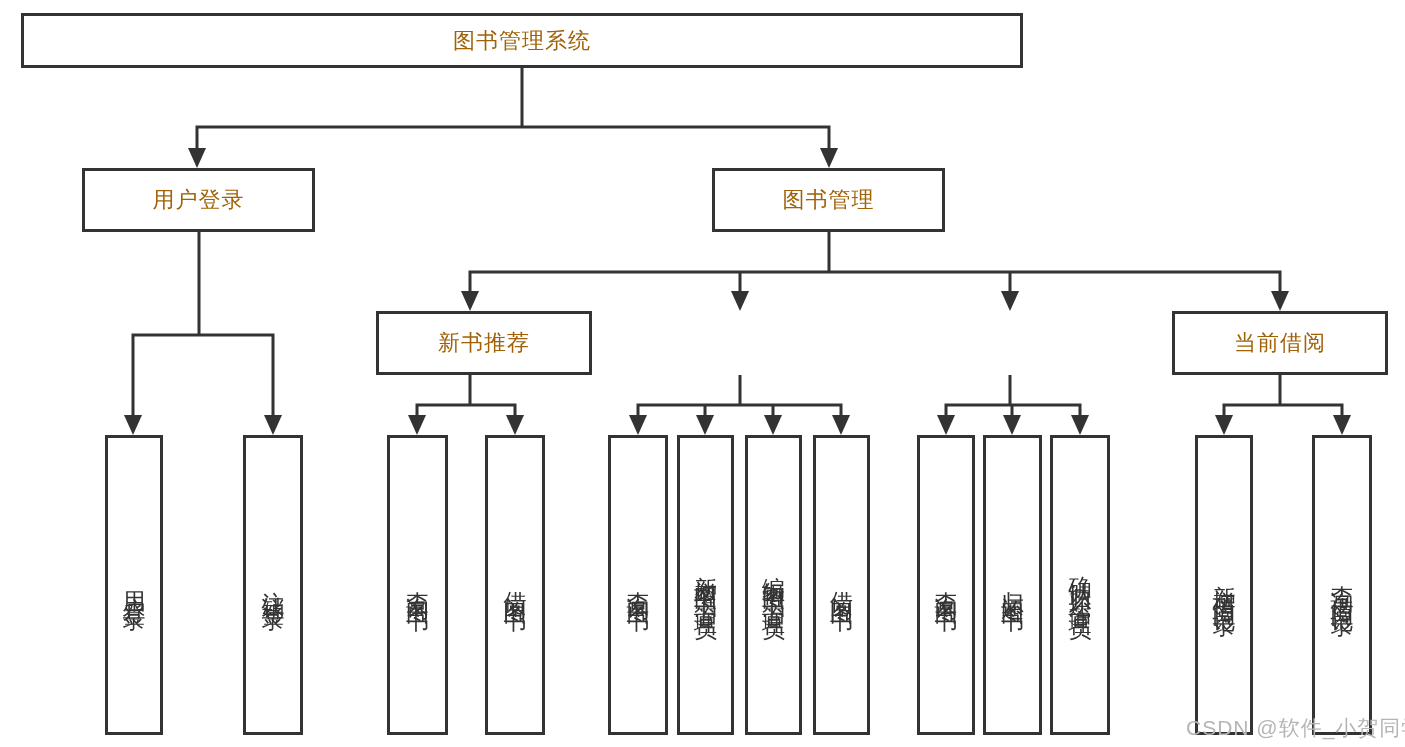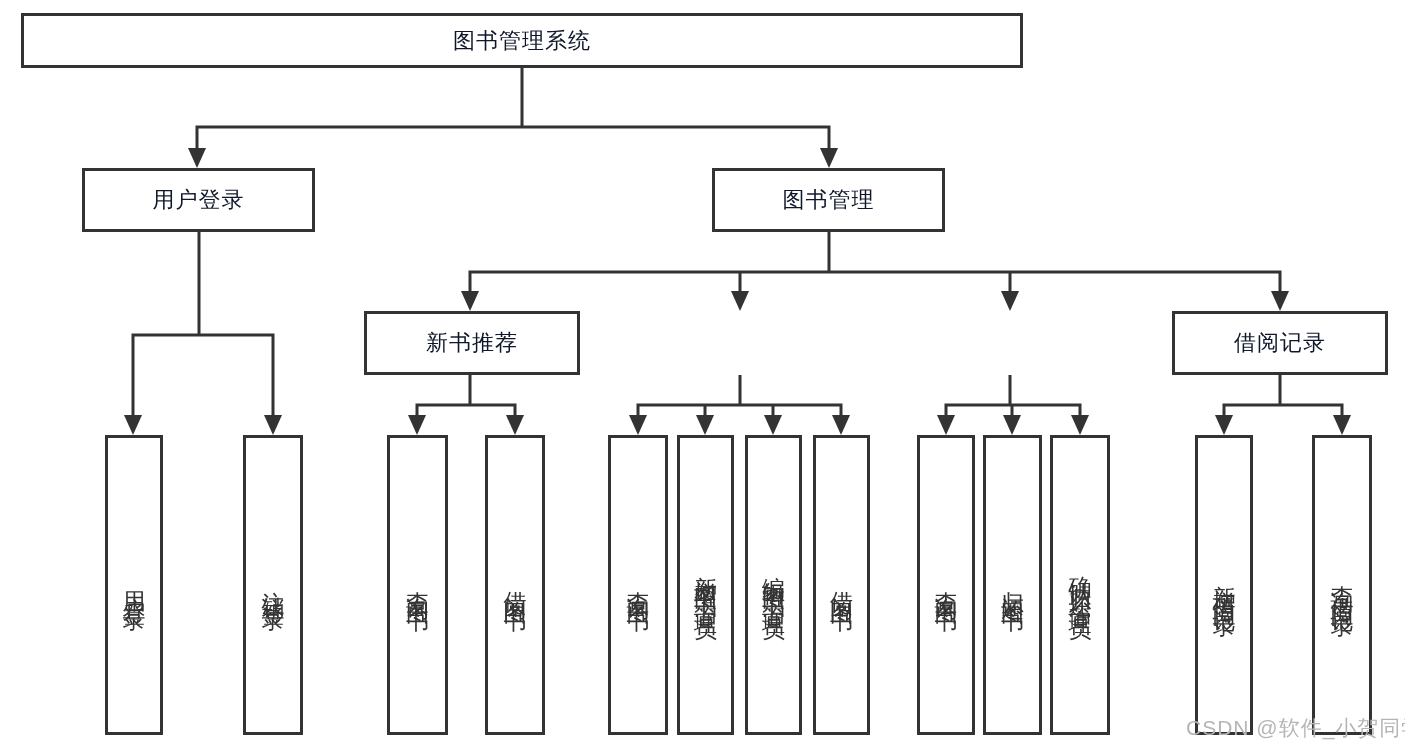--- a/index.html
+++ b/index.html
@@ -5,30 +5,30 @@
   html,body{margin:0;padding:0;background:#fff;}
   #stage{
     position:relative;width:1405px;height:747px;background:#fff;overflow:hidden;
     font-family:"Liberation Sans","DejaVu Sans",sans-serif;color:#333;
   }
   #connectors{position:absolute;left:0;top:0;width:1405px;height:747px;}
   .node{
     position:absolute;box-sizing:border-box;border:3px solid #333;background:#fff;
     display:flex;align-items:center;justify-content:center;
   }
-  .hlabel{font-size:22px;color:#0f172a;letter-spacing:1px;white-space:nowrap;}
+  .hlabel{font-size:22px;color:#a16207;letter-spacing:1px;white-space:nowrap;}
   .leaf span{
     writing-mode:vertical-rl;text-orientation:mixed;
     font-size:23px;letter-spacing:6px;color:#333;line-height:1;white-space:nowrap;
   }
   
   .b-root{left:21px;top:13px;width:1002px;height:55px;}
   .b-user{left:82px;top:168px;width:233px;height:64px;}
   .b-book{left:712px;top:168px;width:233px;height:64px;}
-  .b-l2-1{left:364px;top:311px;width:216px;height:64px;}
+  .b-l2-1{left:376px;top:311px;width:216px;height:64px;}
   .b-l2-2{left:632px;top:311px;width:216px;height:64px;}
   .b-l2-3{left:902px;top:311px;width:216px;height:64px;}
   .b-l2-4{left:1172px;top:311px;width:216px;height:64px;}
   
   .leaf{top:435px;height:300px;border-width:3px;}
   .a1{left:105px;width:58px;} .a2{left:243px;width:60px;}
   .bb1{left:387px;width:61px;} .bb2{left:485px;width:60px;}
   .c1{left:608px;width:60px;} .c2{left:677px;width:57px;}
   .c3{left:745px;width:57px;} .c4{left:813px;width:57px;}
   .d1{left:917px;width:58px;} .d2{left:983px;width:59px;} .d3{left:1050px;width:60px;}
@@ -91,21 +91,21 @@
     <span class="hlabel">用户登录</span>
   </div>
   <div class="node b-book">
     <span class="hlabel">图书管理</span>
   </div>
 
   <div class="node b-l2-1">
     <span class="hlabel">新书推荐</span>
   </div>
   <div class="node b-l2-4">
-    <span class="hlabel">借阅记录</span>
+    <span class="hlabel">当前借阅</span>
   </div>
 
   <div class="node leaf a1">
     <span>用户登录</span>
   </div>
   <div class="node leaf a2">
     <span>注销登录</span>
   </div>
 
   <div class="node leaf bb1">

